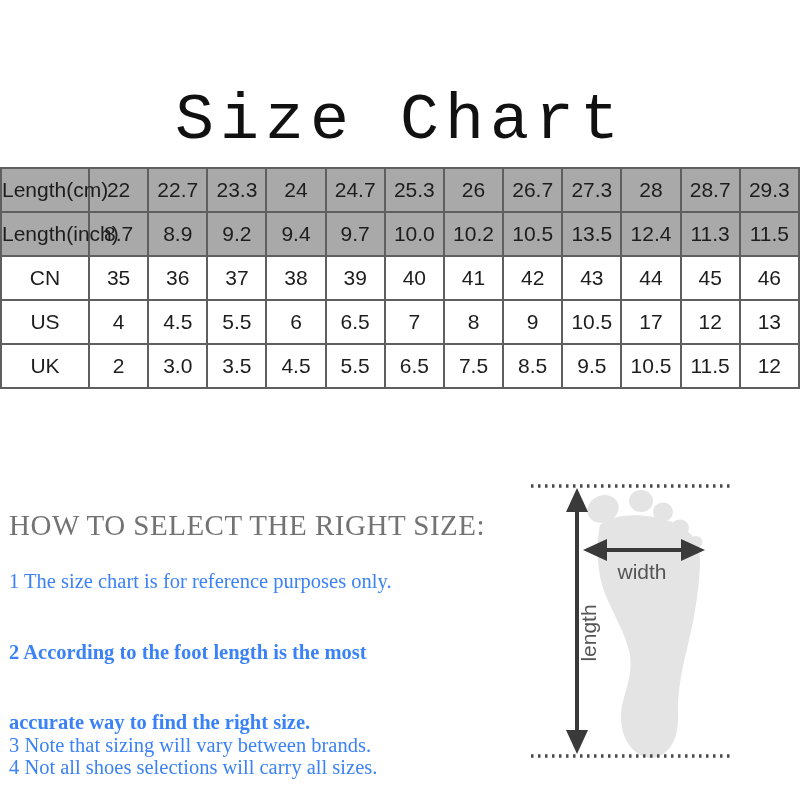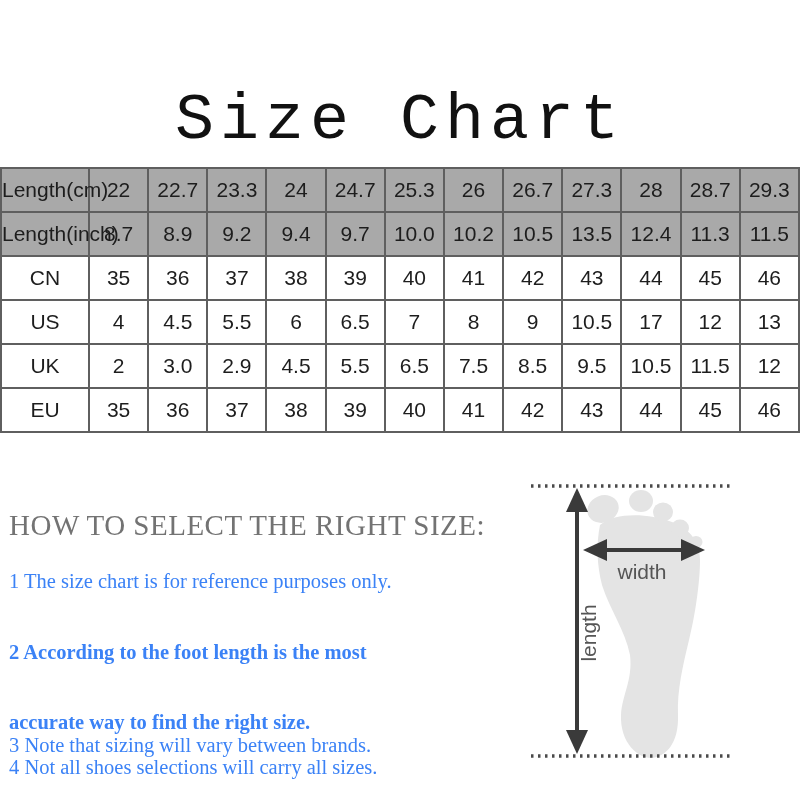--- a/index.html
+++ b/index.html
@@ -100,45 +100,30 @@
           <td>9</td>
           <td>10.5</td>
           <td>17</td>
           <td>12</td>
           <td>13</td>
         </tr>
         <tr>
           <td class="lbl">UK</td>
           <td>2</td>
           <td>3.0</td>
-          <td>2.9</td>
+          <td>3.5</td>
           <td>4.5</td>
           <td>5.5</td>
           <td>6.5</td>
           <td>7.5</td>
           <td>8.5</td>
           <td>9.5</td>
           <td>10.5</td>
           <td>11.5</td>
           <td>12</td>
-        </tr>
-        <tr>
-          <td class="lbl">EU</td>
-          <td>35</td>
-          <td>36</td>
-          <td>37</td>
-          <td>38</td>
-          <td>39</td>
-          <td>40</td>
-          <td>41</td>
-          <td>42</td>
-          <td>43</td>
-          <td>44</td>
-          <td>45</td>
-          <td>46</td>
         </tr>
       </tbody>
   </table>
 
   <h2 class="howto-heading">HOW TO SELECT THE RIGHT SIZE:</h2>
 
   <div class="notes">
       <div class="note-line">1 The size chart is for reference purposes only.</div>
       <div class="note-line bold">2 According to the foot length is the most</div>
       <div class="note-line bold">accurate way to find the right size.</div>

